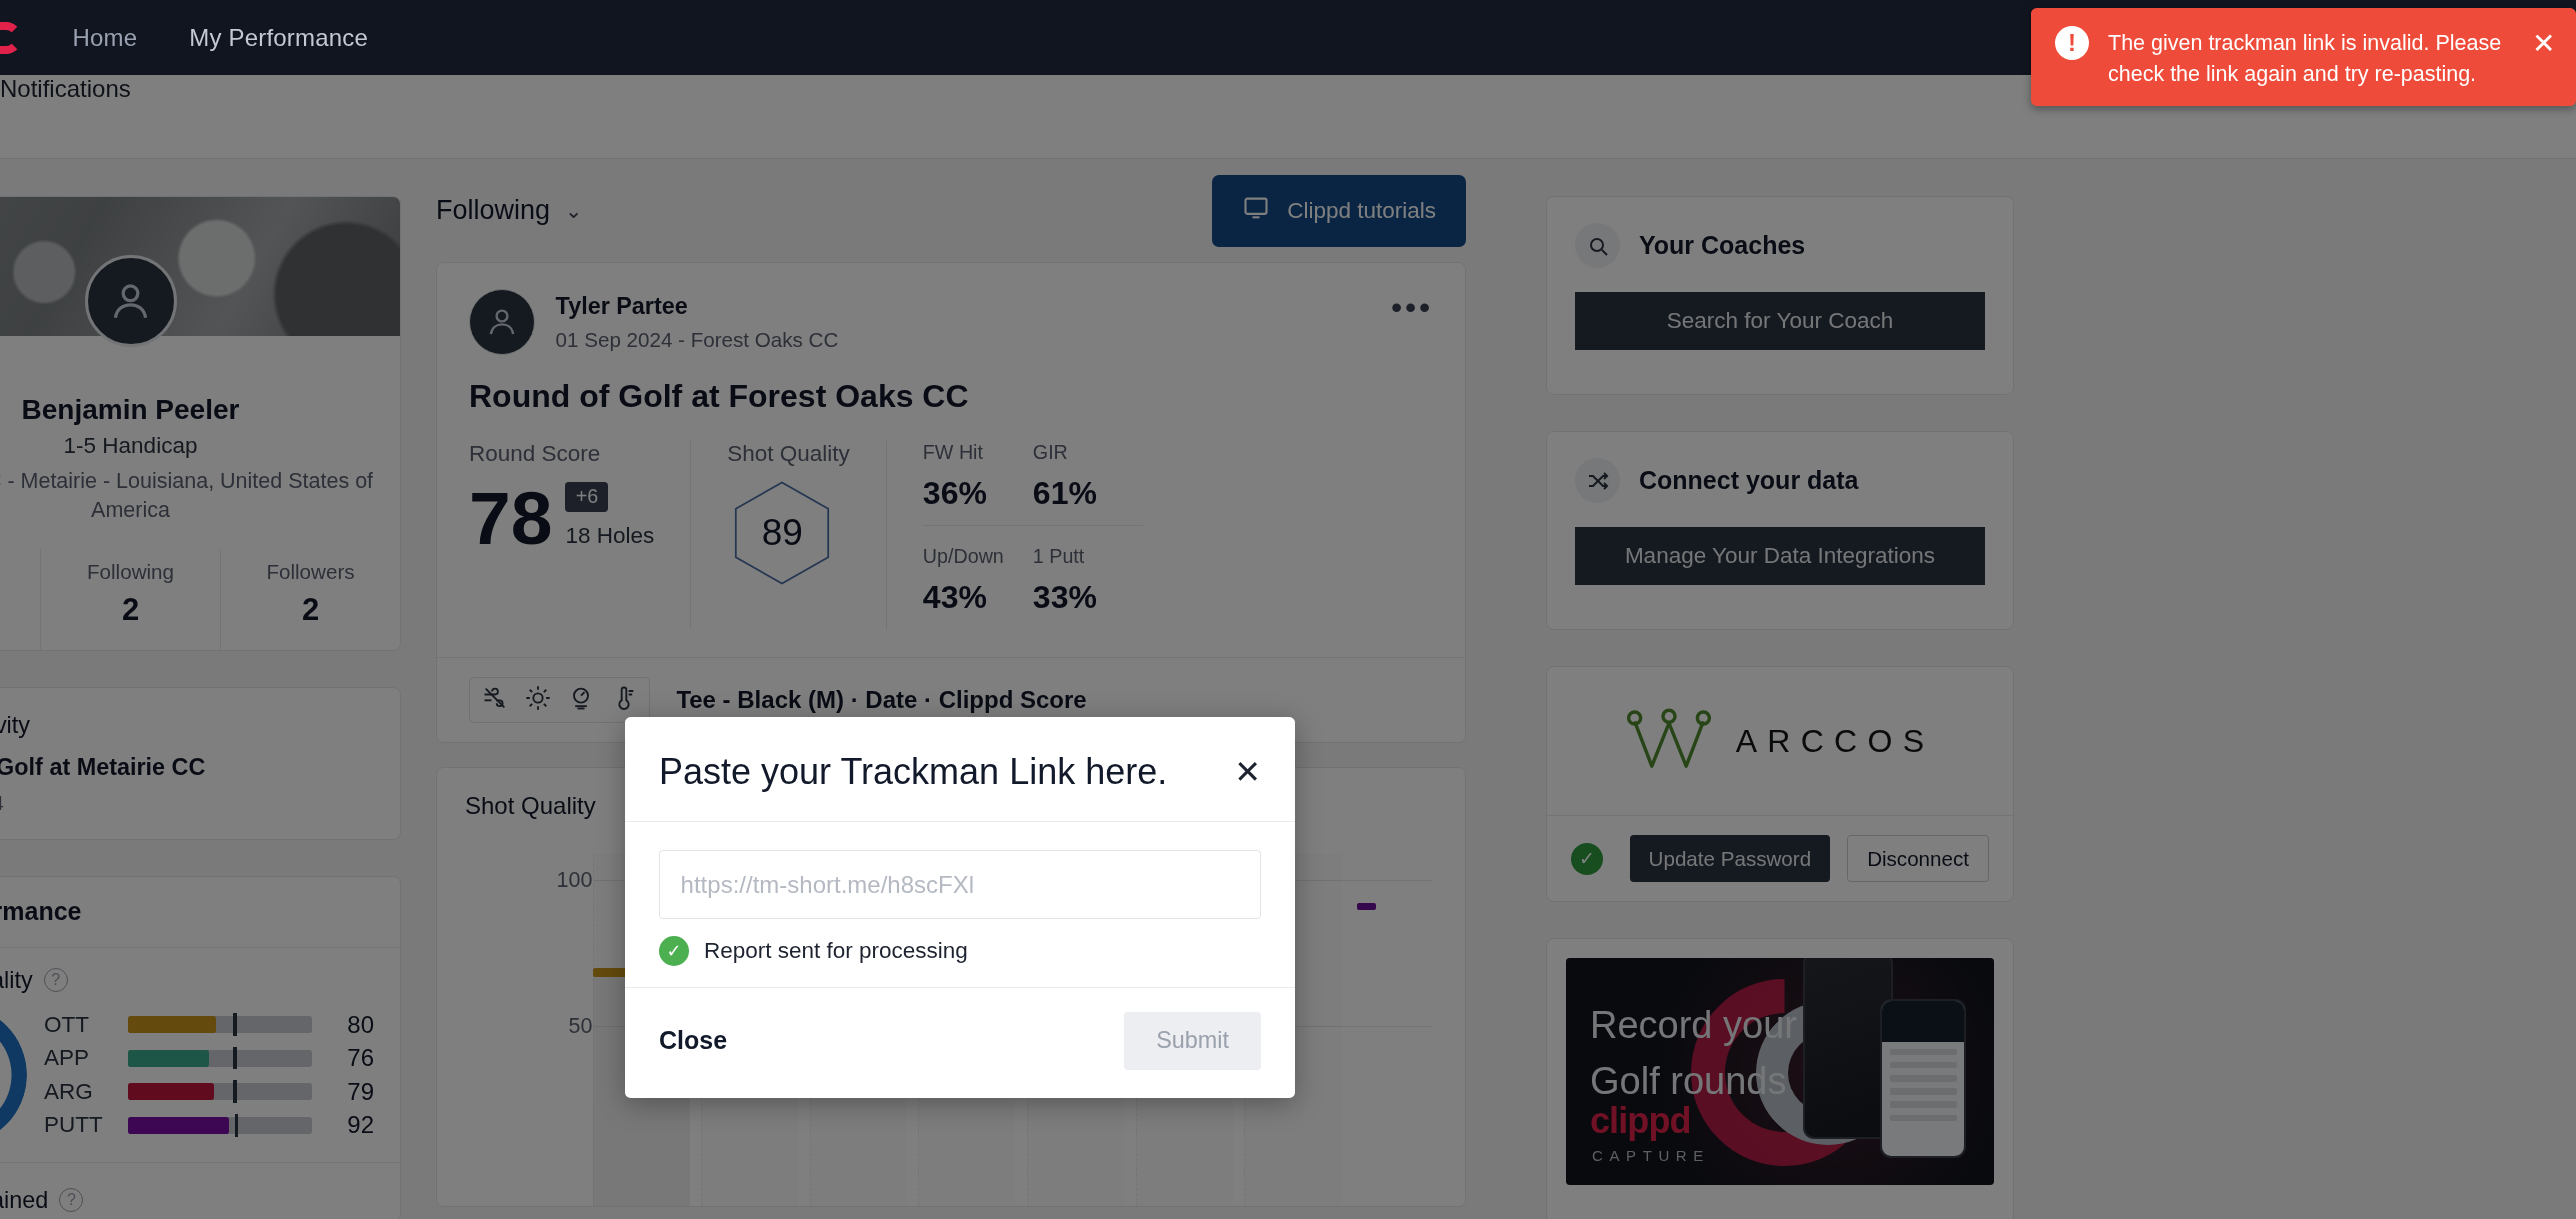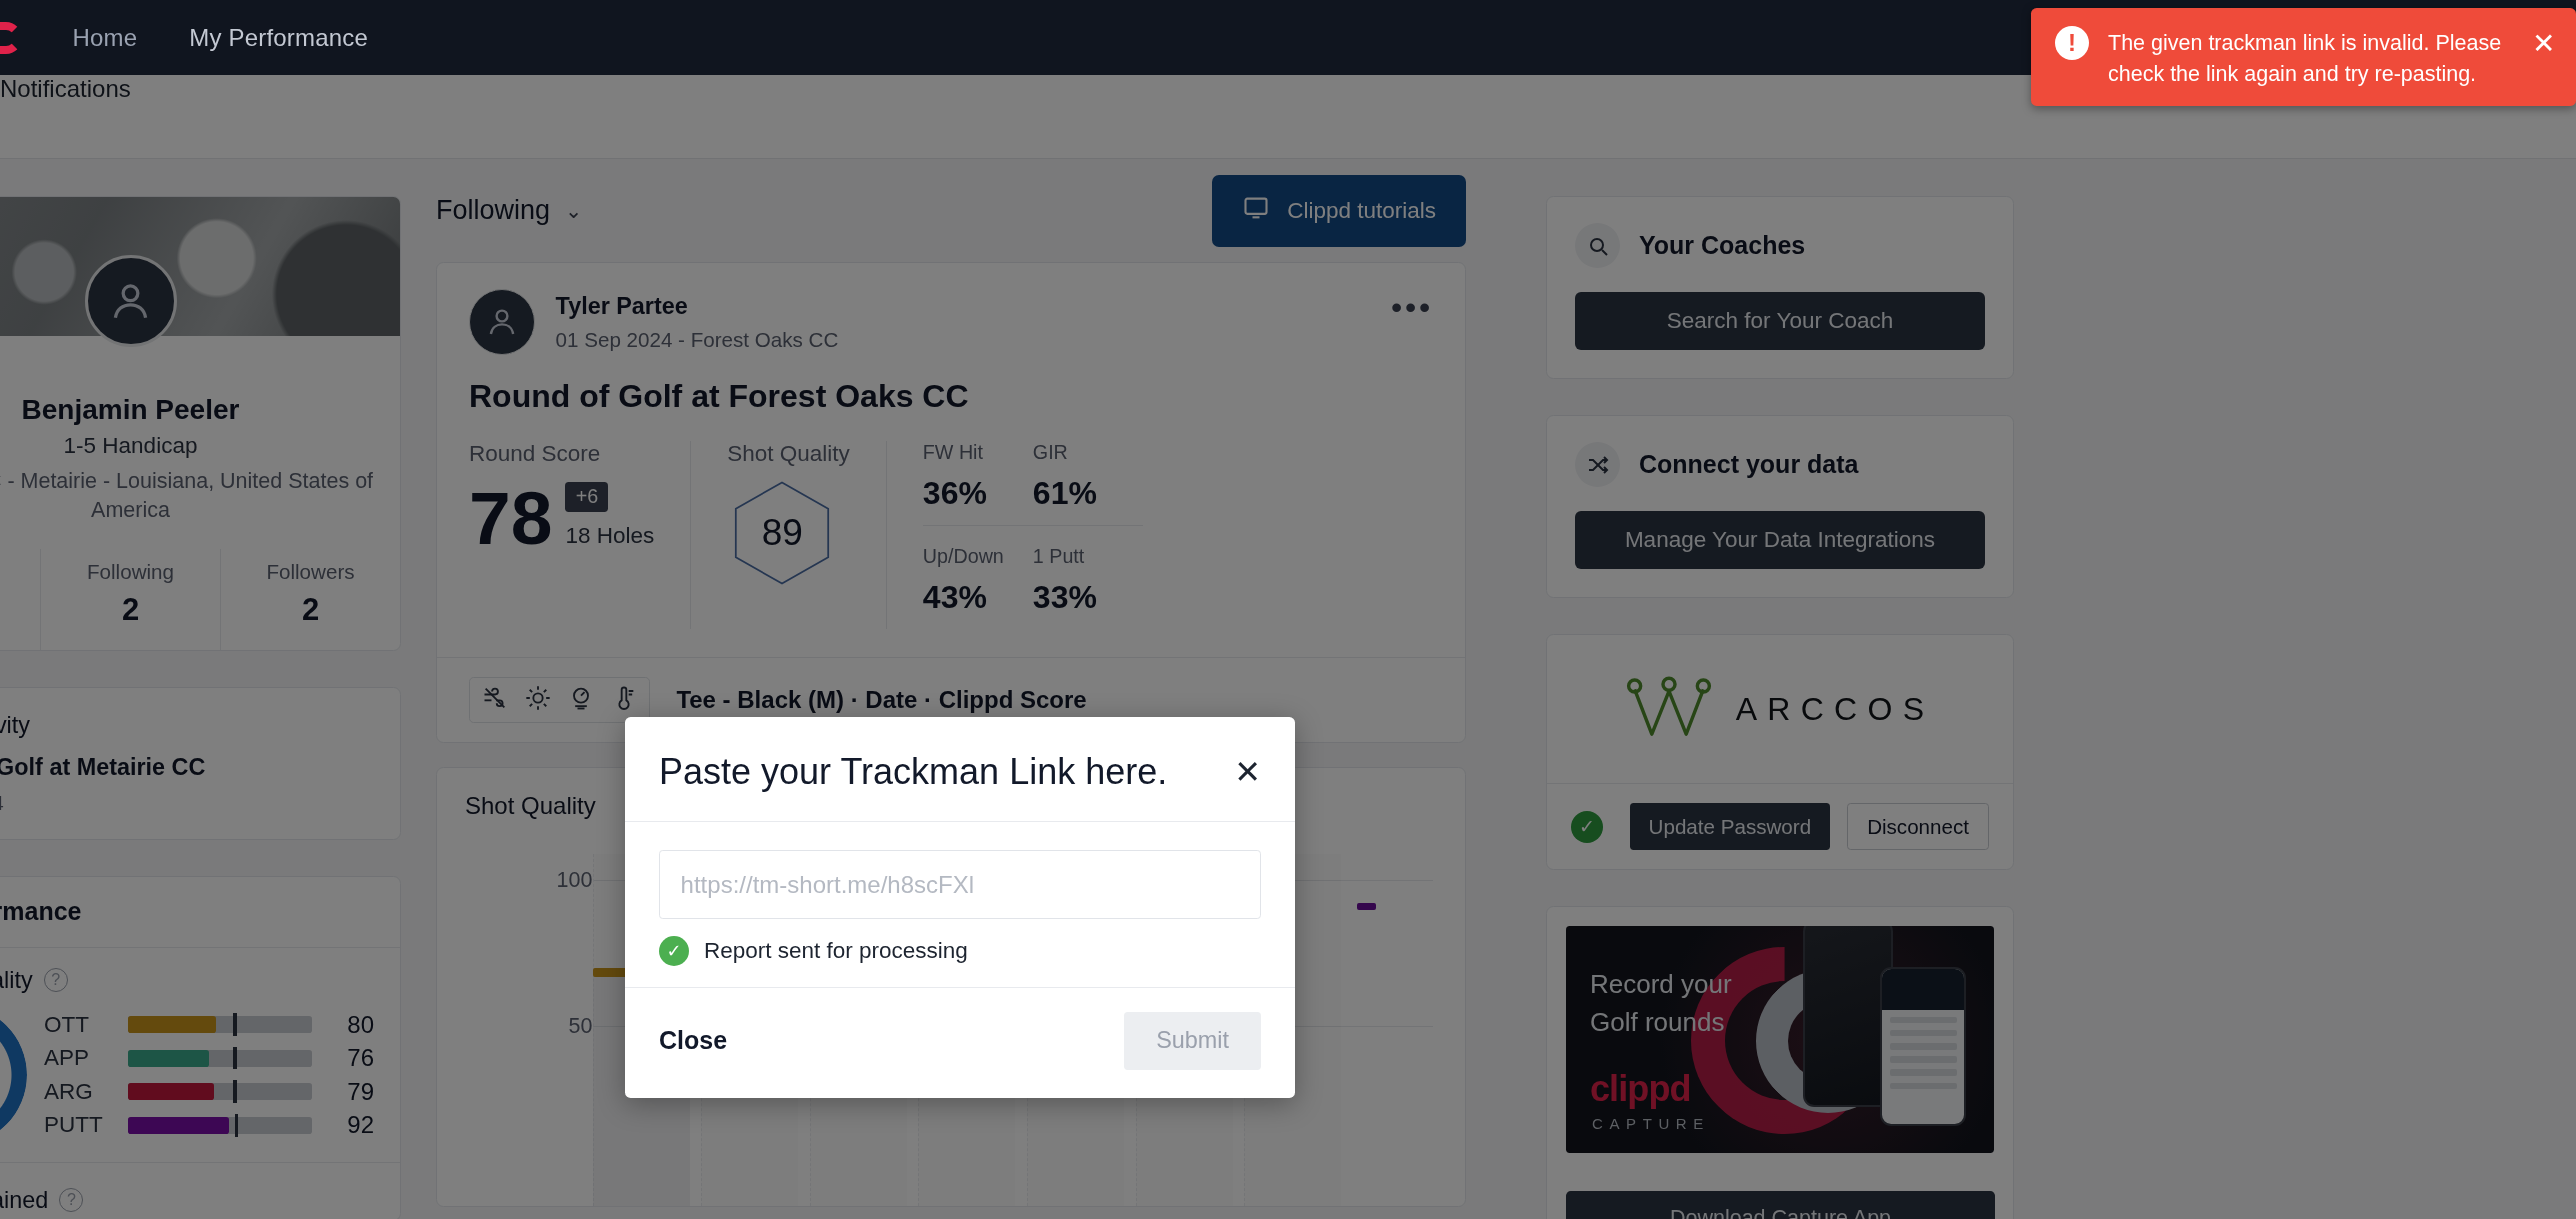--- a/index.html
+++ b/index.html
@@ -202,22 +202,22 @@
   .bar-lbl { position: absolute; font-size: 24px; color: #12192a; transform: translate(-50%, -100%); }
 
   
   #rightcol { position: absolute; left: 1546px; top: 37px; width: 468px; }
   .rcard { background: #fff; border: 0.9px solid #e2e5ea; border-radius: 7.5px; margin-bottom: 36px; }
   .rhead { display: flex; align-items: center; gap: 19px; padding: 26px 28px 0; }
   .ricon { width: 45px; height: 45px; border-radius: 50%; background: #eef0f3; display: flex; align-items: center; justify-content: center; color: #2b3240; flex: none; }
   .ricon svg { width: 24px; height: 24px; }
   .rtitle { font-size: 25px; font-weight: bold; color: #12192a; }
   .rbtn {
-    display: block; width: calc(100% - 56px); margin: 24px 28px 28px;
-    height: 58px; background: #2b3442; color: #e9ecf1; border: none; border-radius: 6px;
+    display: block; width: calc(100% - 56px); margin: 24px 28px 44px;
+    height: 58px; background: #2b3442; color: #e9ecf1; border: none; border-radius: 0;
     font-size: 22.5px; cursor: pointer; font-family: "Liberation Sans", sans-serif;
   }
 
   #arccos-logo { height: 148px; display: flex; align-items: center; justify-content: center; gap: 24px; }
   #arccos-logo svg { width: 86px; height: 67px; }
   #arccos-word { font-size: 32px; letter-spacing: 10.3px; color: #101418; }
   #arccos-foot { border-top: 0.9px solid #e6e8ec; padding: 19px 24px; display: flex; align-items: center; gap: 17px; }
   #arccos-check { width: 32px; height: 32px; border-radius: 50%; background: #2e9a3e; color: #fff; font-size: 19px; display: flex; align-items: center; justify-content: center; }
   .btn-dark { margin-left: auto; background: #2b3442; color: #e9ecf1; border: none; border-radius: 3.7px; height: 47px; padding: 8px 19px; font-size: 20.6px; cursor: pointer; font-family: "Liberation Sans", sans-serif; }
   .btn-outline { background: #fff; color: #12192a; border: 0.9px solid #c9ccd2; border-radius: 3.7px; height: 47px; padding: 0 19px; font-size: 20.6px; cursor: pointer; font-family: "Liberation Sans", sans-serif; }
@@ -229,21 +229,21 @@
   }
   #promo-c {
     position: absolute; right: 116px; top: 20.6px; width: 187px; height: 187px; border-radius: 50%;
     border: 34px solid #c21f4a; border-right-color: transparent; transform: rotate(-45deg);
     opacity: .92;
   }
   #promo-c2 {
     position: absolute; right: 94px; top: 43px; width: 144px; height: 144px; border-radius: 50%;
     border: 32px solid #b9bec6; border-right-color: transparent; transform: rotate(-45deg);
   }
-  #promo-txt { position: absolute; left: 24px; top: 39px; color: #e9ecf1; font-size: 26px; line-height: 1.48; }
+  #promo-txt { position: absolute; left: 24px; top: 39px; color: #e9ecf1; font-size: 38px; line-height: 1.48; }
   #promo-brand { position: absolute; left: 24px; top: 142px; color: #e0224a; font-size: 36px; font-weight: bold; letter-spacing: -0.9px;}
   #promo-cap { position: absolute; left: 26px; top: 189px; color: #b9bec6; font-size: 15px; letter-spacing: 6.6px; }
   #promo-phone1 { position: absolute; right: 101px; top: -5.6px; width: 90px; height: 187px; border-radius: 11.2px; background: linear-gradient(160deg,#2a2e36,#14181f); border: 2.8px solid #3a3f48; }
   #promo-phone2 { position: absolute; right: 28px; top: 41px; width: 86px; height: 159px; border-radius: 11.2px; background: #f3f4f6; border: 2.8px solid #3a3f48; overflow: hidden;}
   #promo-phone2 .ph-top { height: 41px; background: #16202e; }
   #promo-phone2 .ph-l { height: 6.6px; margin: 6.6px 7.5px; background: #d7dade; border-radius: 1.9px; }
   #promo-btn { display: block; width: calc(100% - 37px); margin: 19px; height: 54px; background: #2b3442; color: #e9ecf1; border: none; border-radius: 4.7px; font-size: 21.5px; cursor: pointer; font-family: "Liberation Sans", sans-serif; }
 
   
   #dialog {

